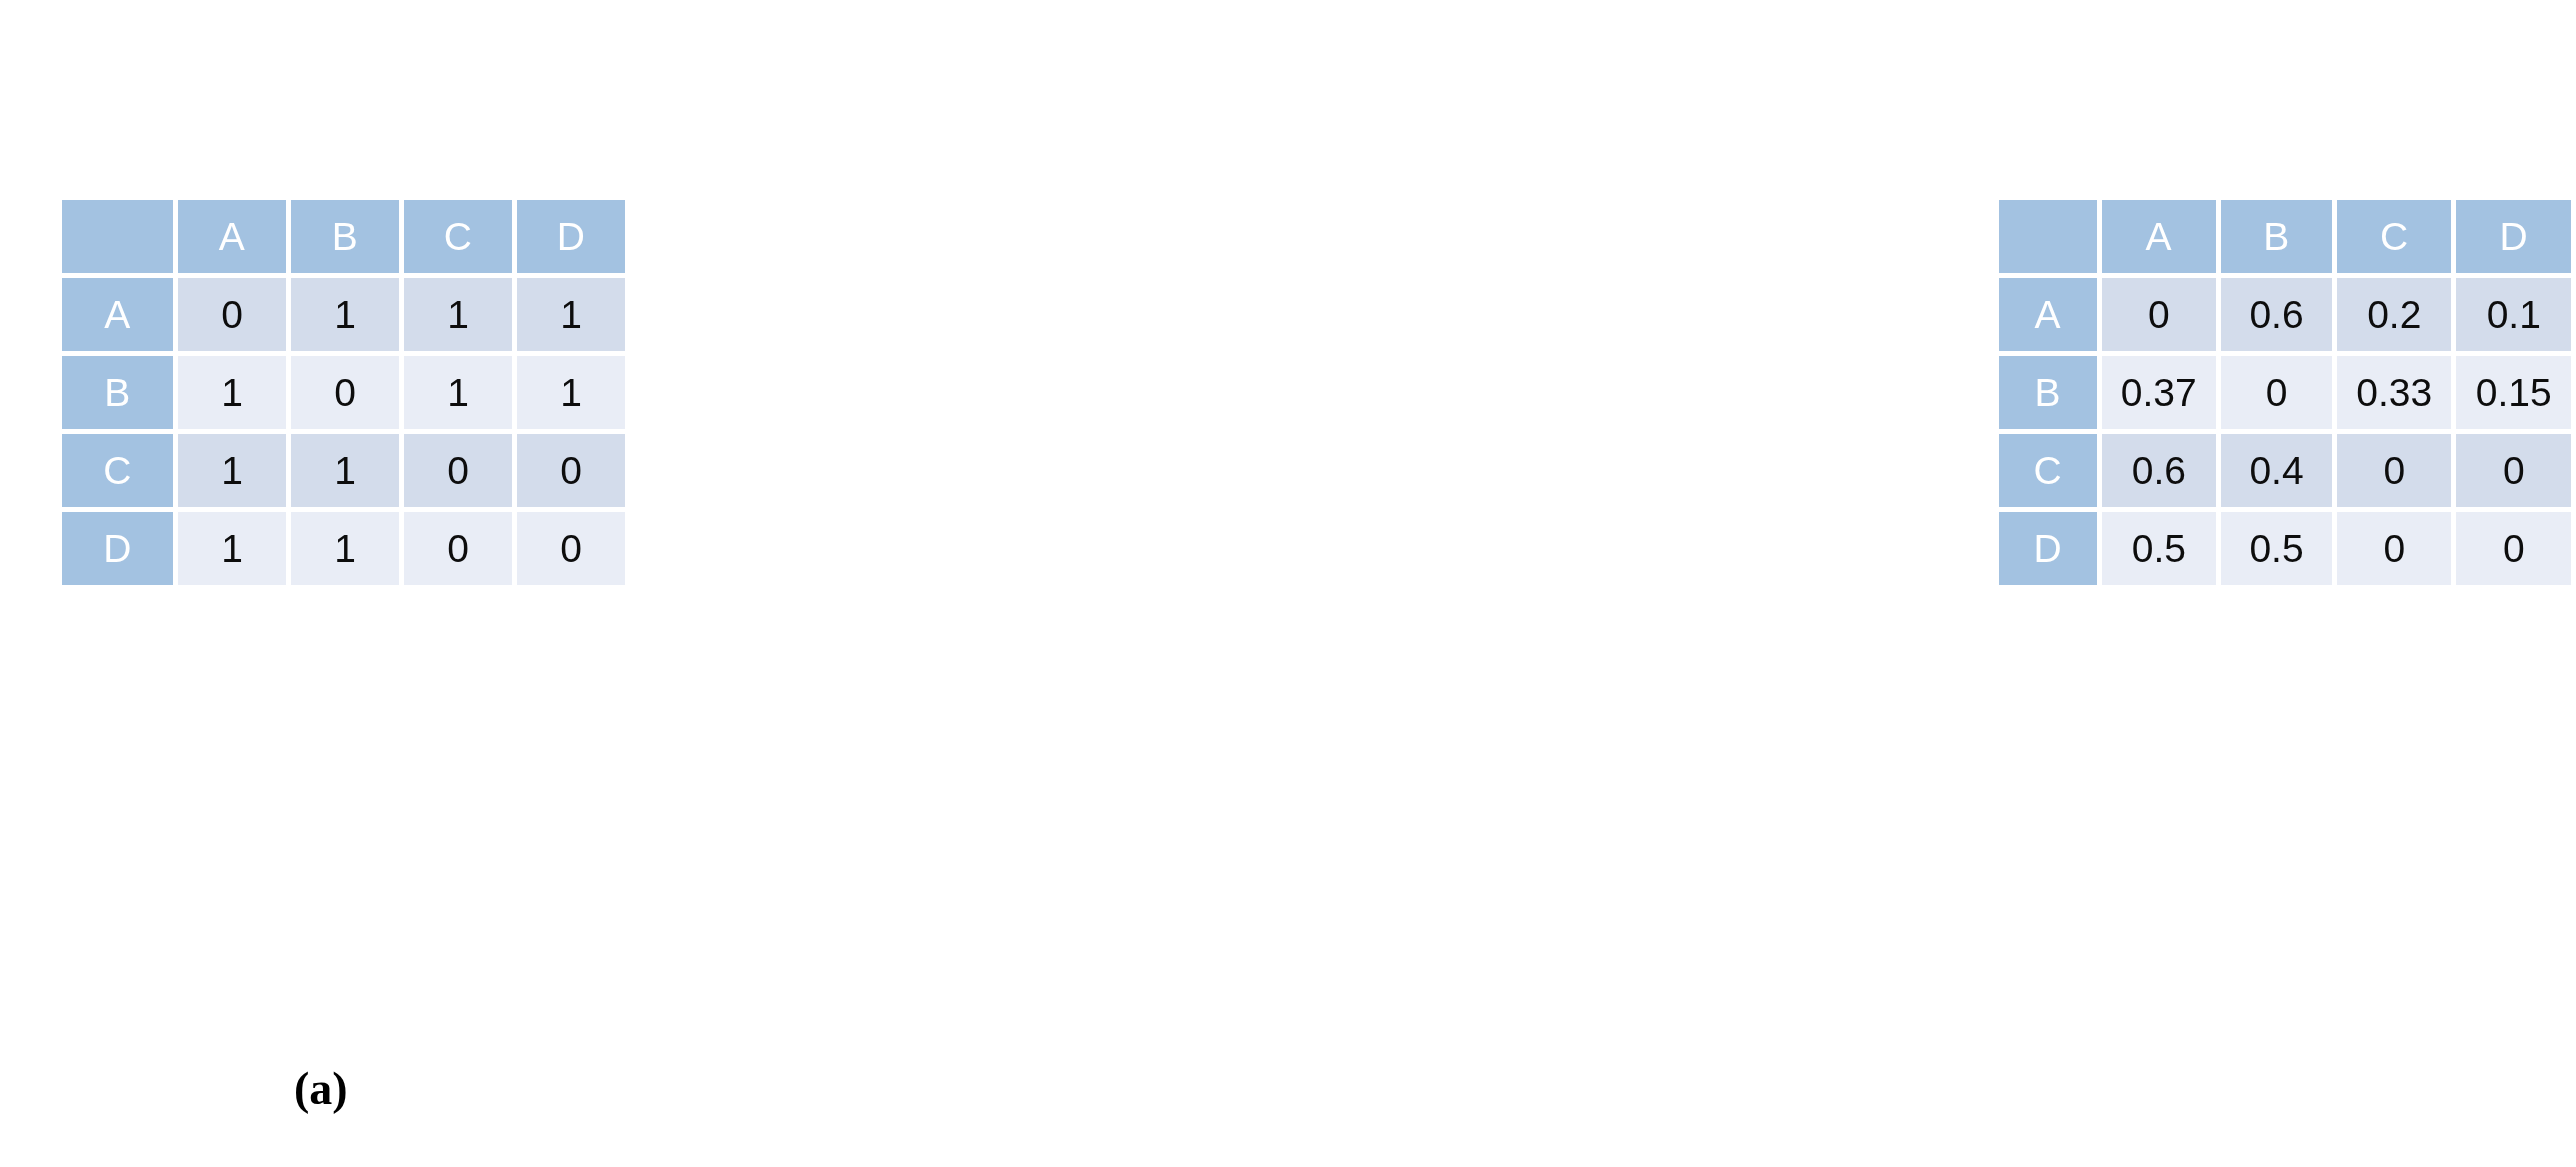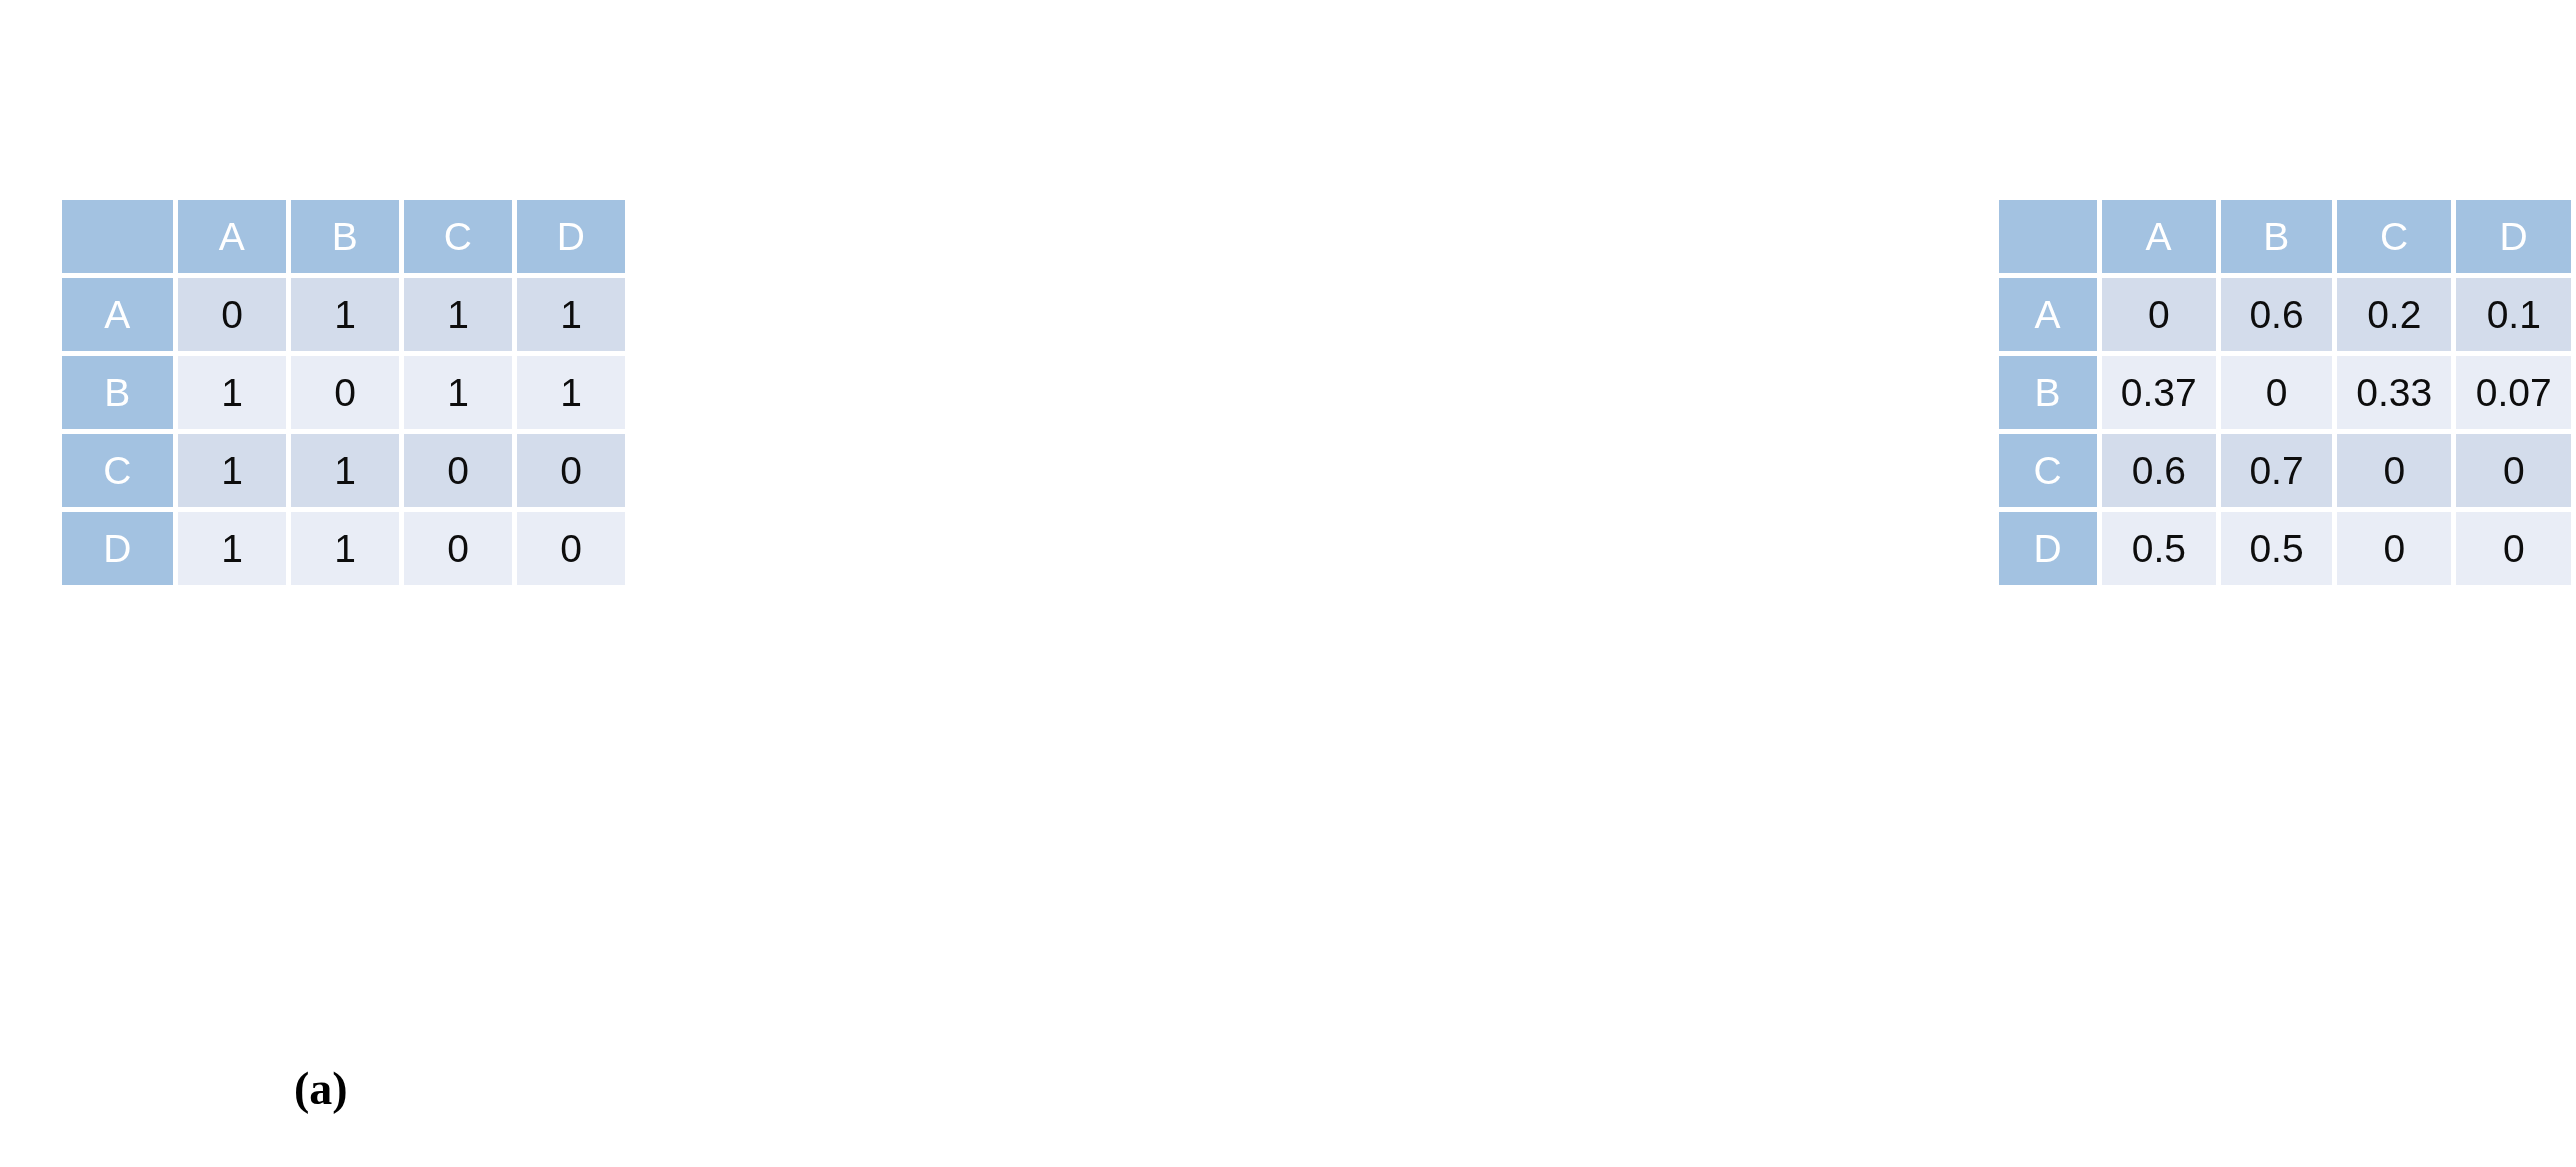--- a/index.html
+++ b/index.html
@@ -165,26 +165,26 @@
           <td class="val-cell">0</td>
           <td class="val-cell">0.6</td>
           <td class="val-cell">0.2</td>
           <td class="val-cell">0.1</td>
         </tr>
         <tr class="band-light">
           <th class="hdr-cell">B</th>
           <td class="val-cell">0.37</td>
           <td class="val-cell">0</td>
           <td class="val-cell">0.33</td>
-          <td class="val-cell">0.07</td>
+          <td class="val-cell">0.15</td>
         </tr>
         <tr class="band-dark">
           <th class="hdr-cell">C</th>
           <td class="val-cell">0.6</td>
-          <td class="val-cell">0.7</td>
+          <td class="val-cell">0.4</td>
           <td class="val-cell">0</td>
           <td class="val-cell">0</td>
         </tr>
         <tr class="band-light">
           <th class="hdr-cell">D</th>
           <td class="val-cell">0.5</td>
           <td class="val-cell">0.5</td>
           <td class="val-cell">0</td>
           <td class="val-cell">0</td>
         </tr>

